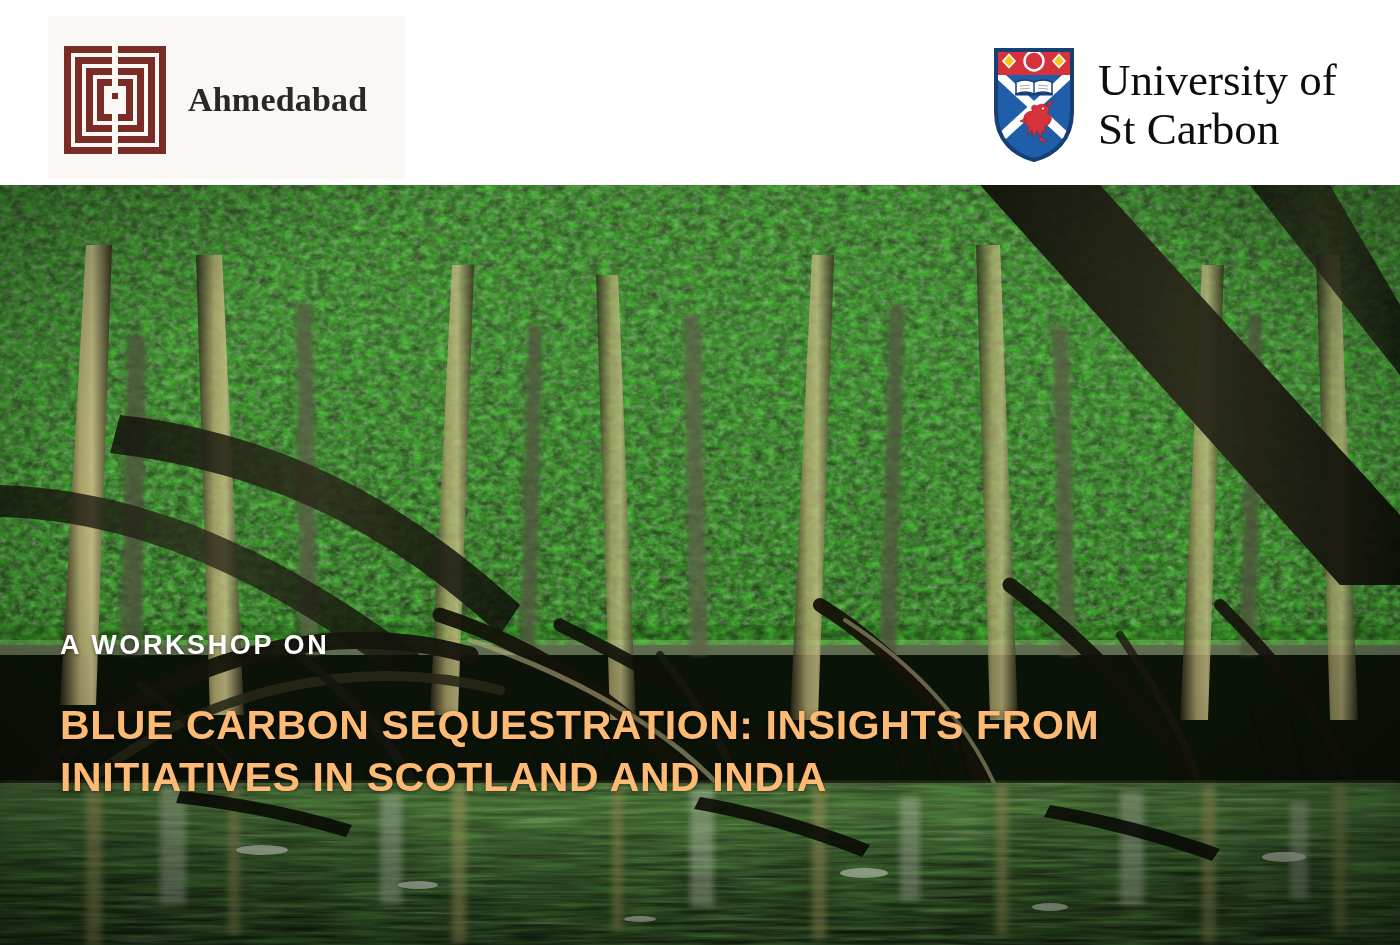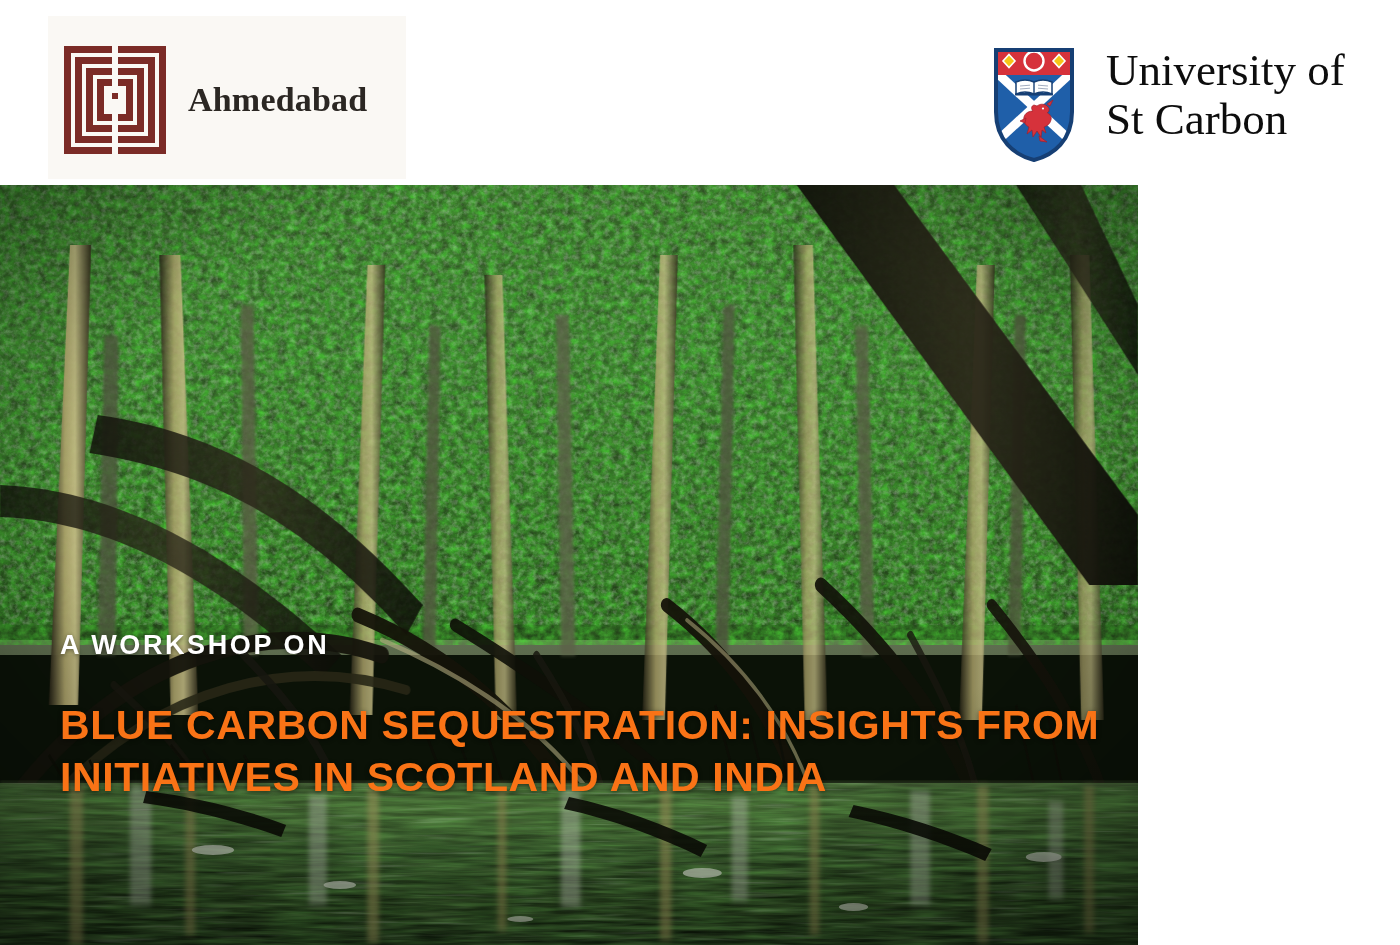--- a/index.html
+++ b/index.html
@@ -57,39 +57,40 @@
     color: #2b2723;
     letter-spacing: 0.2px;
     white-space: nowrap;
   }
   .au-wordmark .l2 { display: block; }
 
   .sta-lockup {
     position: absolute;
     left: 992px; top: 30px;
     display: flex;
-    gap: 30px;
+    align-items: center;
+    gap: 22px;
   }
   .sta-shield { width: 84px; height: 118px; display:block; }
   .sta-wordmark {
     font-family: "Liberation Serif", serif;
     font-weight: normal;
     font-size: 45px;
     line-height: 1.08;
     color: #0d0d0d;
     letter-spacing: 0px;
     white-space: nowrap;
   }
   .sta-wordmark .l2 { display: block; }
 
   
   .hero {
     position: absolute;
     left: 0; top: 185px;
-    width: 1138px;
+    width: 1400px;
     height: 760px;
     overflow: hidden;
     background: #0c1208;
   }
   .hero-photo {
     position: absolute;
     inset: 0;
     width: 100%;
     height: 100%;
     display: block;
@@ -113,21 +114,21 @@
     margin: 0 0 38px 0;
     text-shadow: 0 1px 4px rgba(0,0,0,0.45);
     white-space: nowrap;
   }
   .headline {
     font-family: "Liberation Sans", sans-serif;
     font-weight: bold;
     font-size: 41px;
     line-height: 1.28;
     letter-spacing: 0.6px;
-    color: #f97316;
+    color: #fdba74;
     text-transform: uppercase;
     margin: 0;
     max-width: 1290px;
     text-shadow: 0 1px 5px rgba(0,0,0,0.45);
   }
 </style>
 </head>
 <body>
 
 <div id="poster">

